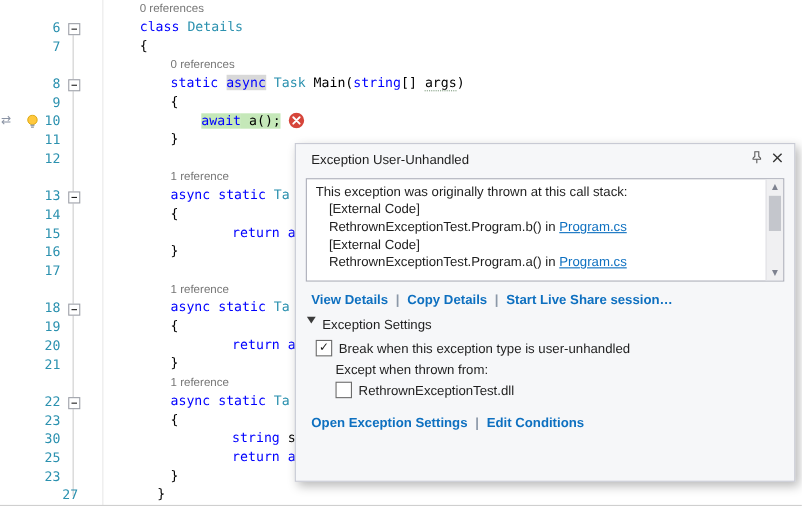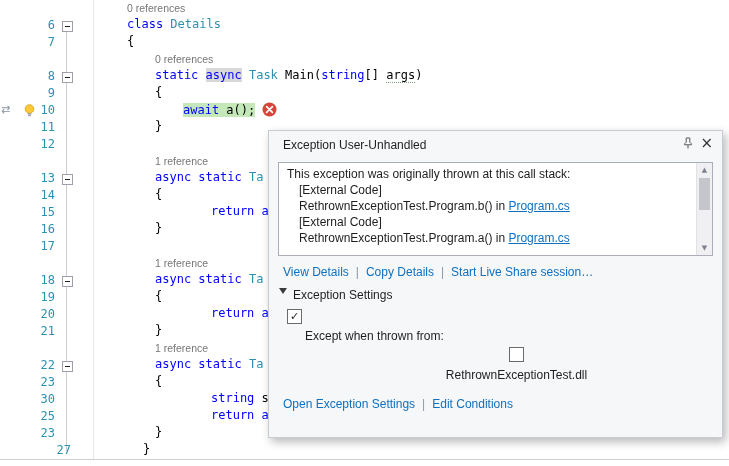--- a/index.html
+++ b/index.html
@@ -49,29 +49,29 @@
   .cs-line{white-space:nowrap;color:#1E1E1E;}
   .cs-line.indent{padding-left:12px;}
   .cs-line a{color:var(--link,#0E70C0);text-decoration:underline;cursor:pointer;}
   .cs-scroll{position:absolute;right:0;top:0;bottom:0;width:15px;background:#F0F0F2;
         border-left:1px solid #E2E2E6;}
   .arr{position:absolute;left:0;width:15px;text-align:center;font-size:7px;color:#7E8290;
         font-family:"DejaVu Sans",sans-serif;cursor:pointer;}
   .arr.up{top:3px;}
   .arr.down{bottom:3px;}
   .thumb{position:absolute;left:2px;top:15px;width:11px;height:32px;background:#C4C6CC;cursor:pointer;}
-  .links-row{padding:9px 14px 0;}
+  .links-row{padding:9px 14px 0;font-weight:bold;}
   .links-row a{color:var(--link,#0E70C0);text-decoration:none;cursor:pointer;}
   .links-row .sep{color:#8C98A8;padding:0 7px;}
   .settings-header{padding:9px 14px 0 10px;display:flex;cursor:pointer;}
   .tri{width:0;height:0;border-left:4px solid transparent;border-right:4px solid transparent;
         border-top:6px solid #3B3B3B;display:inline-block;margin-right:6px;}
   .cb-row{display:flex;align-items:center;gap:6px;cursor:pointer;}
   .cb-row.lvl1{margin:7px 14px 0 18px;}
-  .cb-row.lvl2{margin:4px 14px 0 56px;flex-direction:column;}
+  .cb-row.lvl2{margin:4px 14px 0 36px;}
   .except-label{margin:5px 0 0 36px;}
   .cb{display:inline-flex;align-items:center;justify-content:center;width:13px;height:13px;
         border:1px solid #6B6B6B;background:#fff;font-size:11px;line-height:13px;color:#1E1E1E;
         flex:none;box-sizing:content-box;}
   .links-row.bottom{padding-top:15px;}
 </style>
 </head>
 <body>
 
 <div class="screen">
@@ -231,20 +231,21 @@
       <a>View Details</a><span class="sep">|</span><a>Copy Details</a><span class="sep">|</span><a>Start Live Share session…</a>
     </div>
 
     <div class="settings-header">
       <span class="tri"></span>
       <span>Exception Settings</span>
     </div>
 
     <label class="cb-row lvl1">
       <span class="cb">✓</span>
+      <span>Break when this exception type is user-unhandled</span>
     </label>
 
     <div class="except-label">Except when thrown from:</div>
 
     <label class="cb-row lvl2">
       <span class="cb"></span>
       <span>RethrownExceptionTest.dll</span>
     </label>
 
     <div class="links-row bottom">

